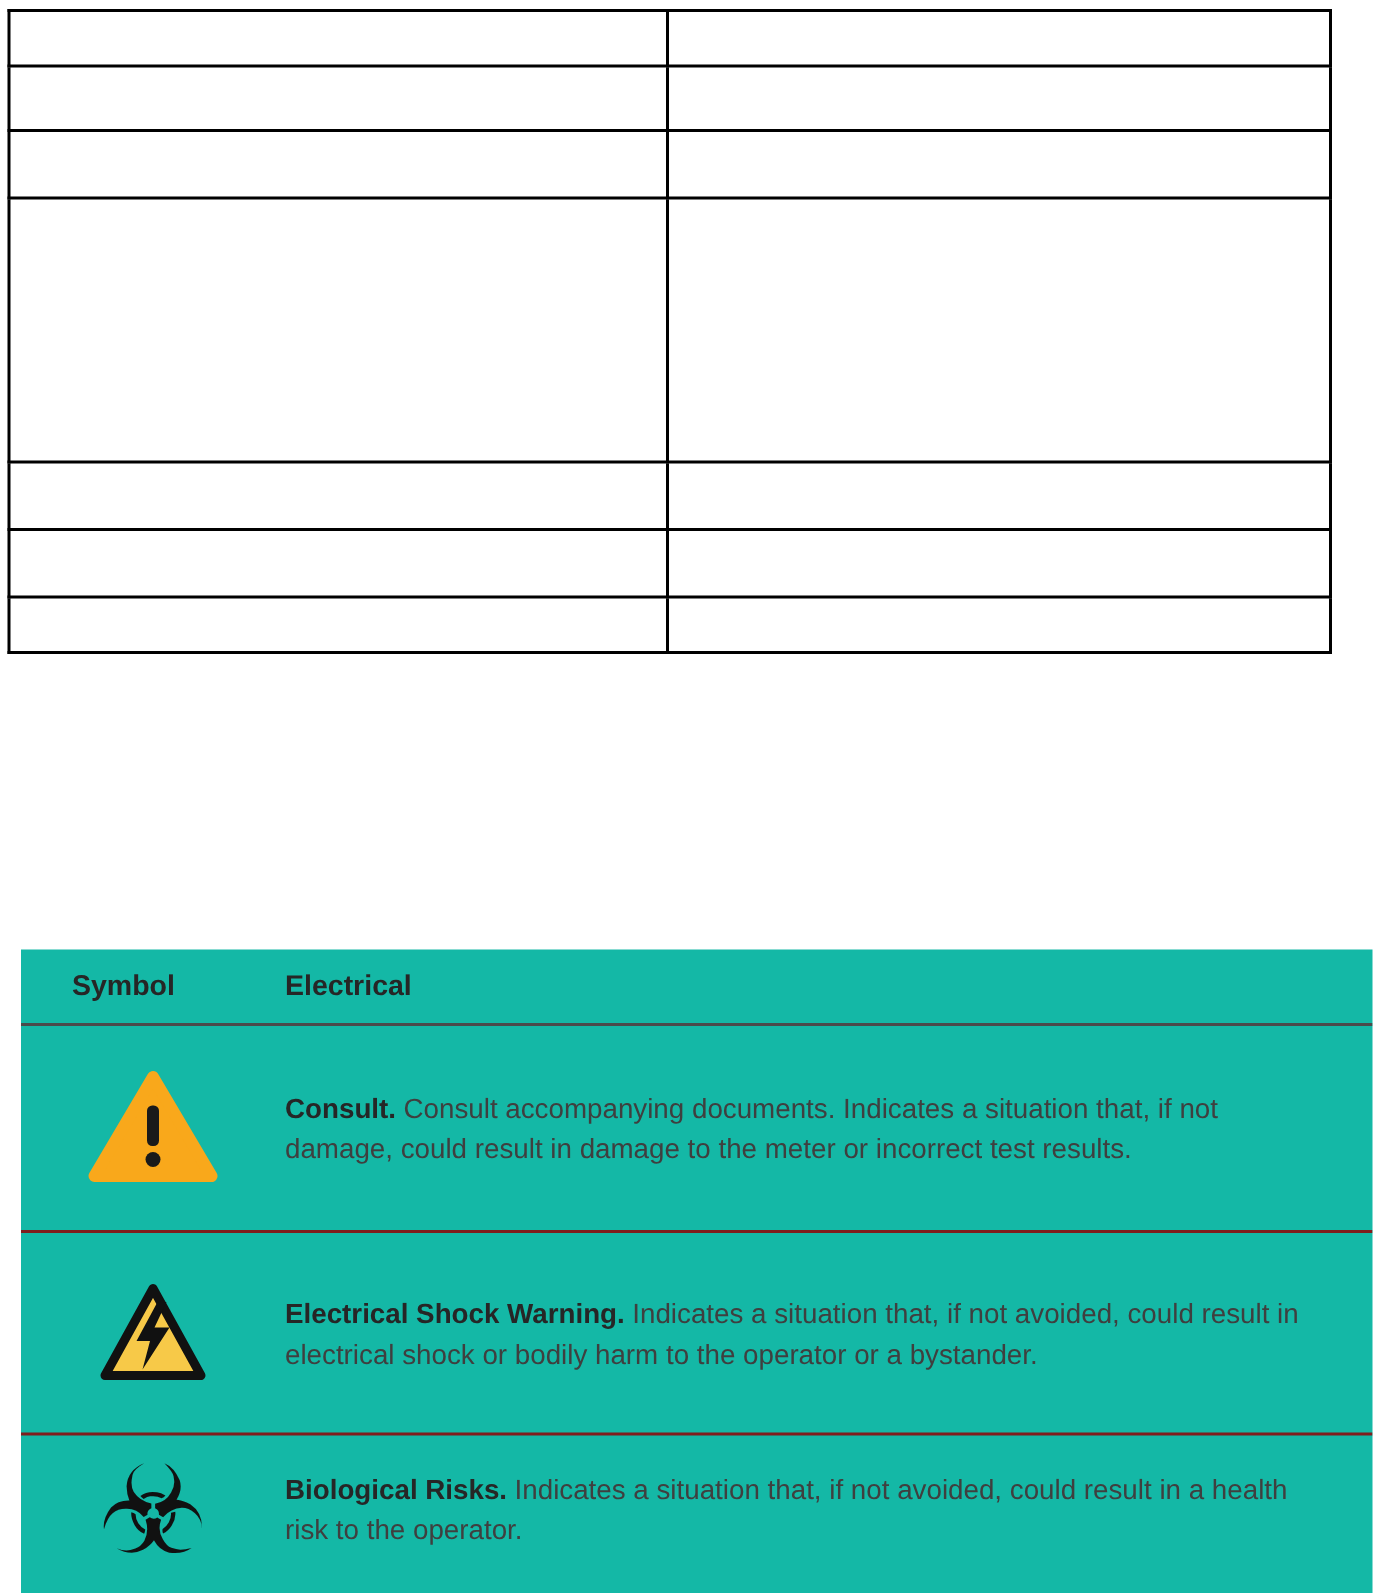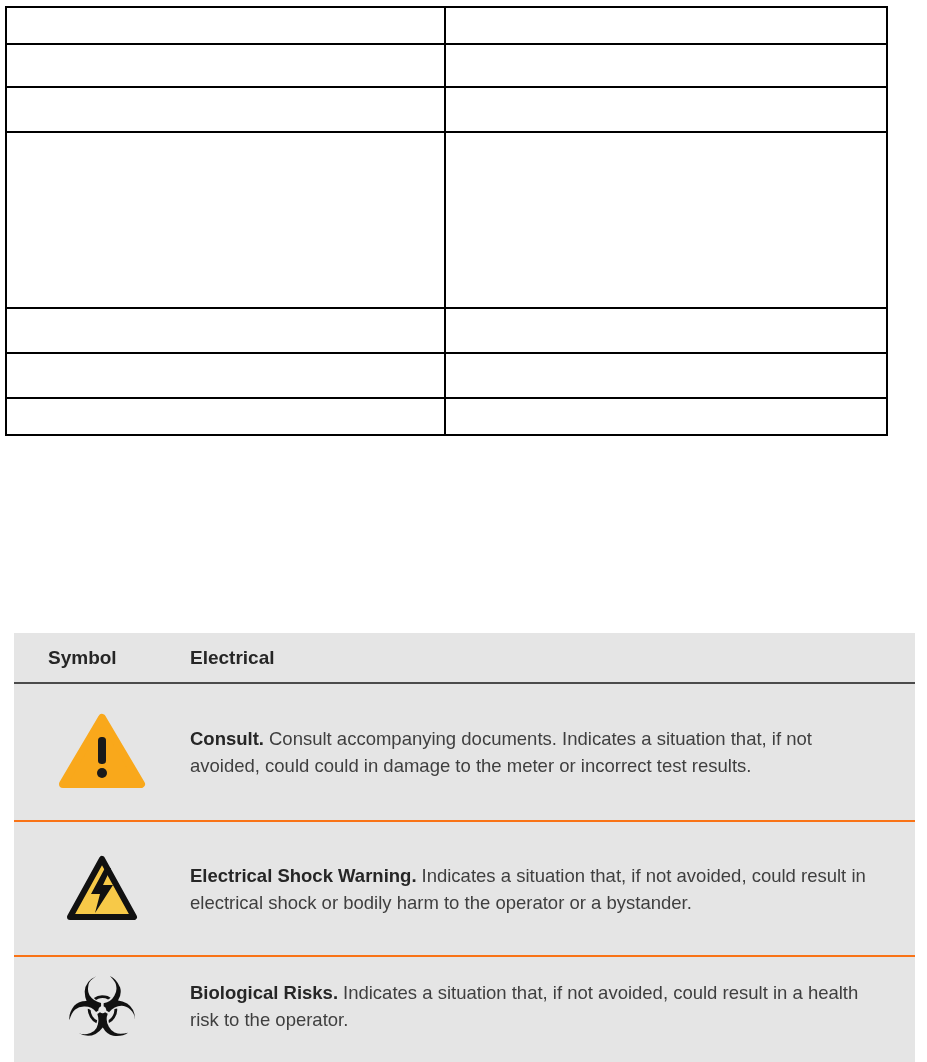--- a/index.html
+++ b/index.html
@@ -27,21 +27,21 @@
   .top-table .c1 { width: 437px; }
   .top-table .c2 { width: 440px; }
 
   
   .symbol-table {
     position: absolute;
     left: 14px;
     top: 633px;
     width: 901px;
     height: 429px;
-    background: #e5e5e5;
+    background: #14b8a6;
     overflow: hidden;
     color: #3f3f3f;
   }
   .st-header {
     position: relative;
     height: 49px;
   }
   .st-header .h-symbol,
   .st-header .h-def {
     position: absolute;
@@ -54,21 +54,21 @@
   .st-header .h-def    { left: 176px; }
   .st-divider {
     height: 2px;
     background: #4b4b4b;
   }
   .st-row {
     display: flex;
     align-items: center;
   }
   .st-row + .st-row {
-    border-top: 2px solid #f97316;
+    border-top: 2px solid #7f1d1d;
   }
   .row-caution   { height: 136px; }
   .row-electric  { height: 133px; }
   .row-bio       { height: 160px; align-items: flex-start; padding-top: 10px; }
   .icon-cell {
     width: 176px;
     display: flex;
     justify-content: center;
     align-items: center;
     flex: 0 0 176px;
@@ -137,21 +137,21 @@
 
   <div class="st-row row-caution">
     <div class="icon-cell">
       <svg width="88" height="80" viewBox="0 0 88 80">
         <path d="M44 6 L83 72 L5 72 Z" fill="#F9A81B" stroke="#F9A81B" stroke-width="8" stroke-linejoin="round"></path>
         <rect x="40" y="25" width="8" height="27" rx="3.5" fill="#1a1a1a"></rect>
         <circle cx="44" cy="61" r="5" fill="#1a1a1a"></circle>
       </svg>
     </div>
     <div class="text-cell">
-      <span class="term">Consult.</span><span>Consult accompanying documents. Indicates a situation that, if not avoided, could could in damage to the meter or incorrect test results.</span>
+      <span class="term">Consult.</span><span>Consult accompanying documents. Indicates a situation that, if not damage, could result in damage to the meter or incorrect test results.</span>
     </div>
   </div>
 
   <div class="st-row row-electric">
     <div class="icon-cell">
       <svg width="76" height="72" viewBox="0 0 76 72">
         <path d="M38 6 L70 64 L6 64 Z" fill="#F7C948" stroke="#111111" stroke-width="6" stroke-linejoin="round"></path>
         <polygon points="41,15 27,41 36,41 31,60 49,32 39,32 47,15" fill="#111111"></polygon>
       </svg>
     </div>

